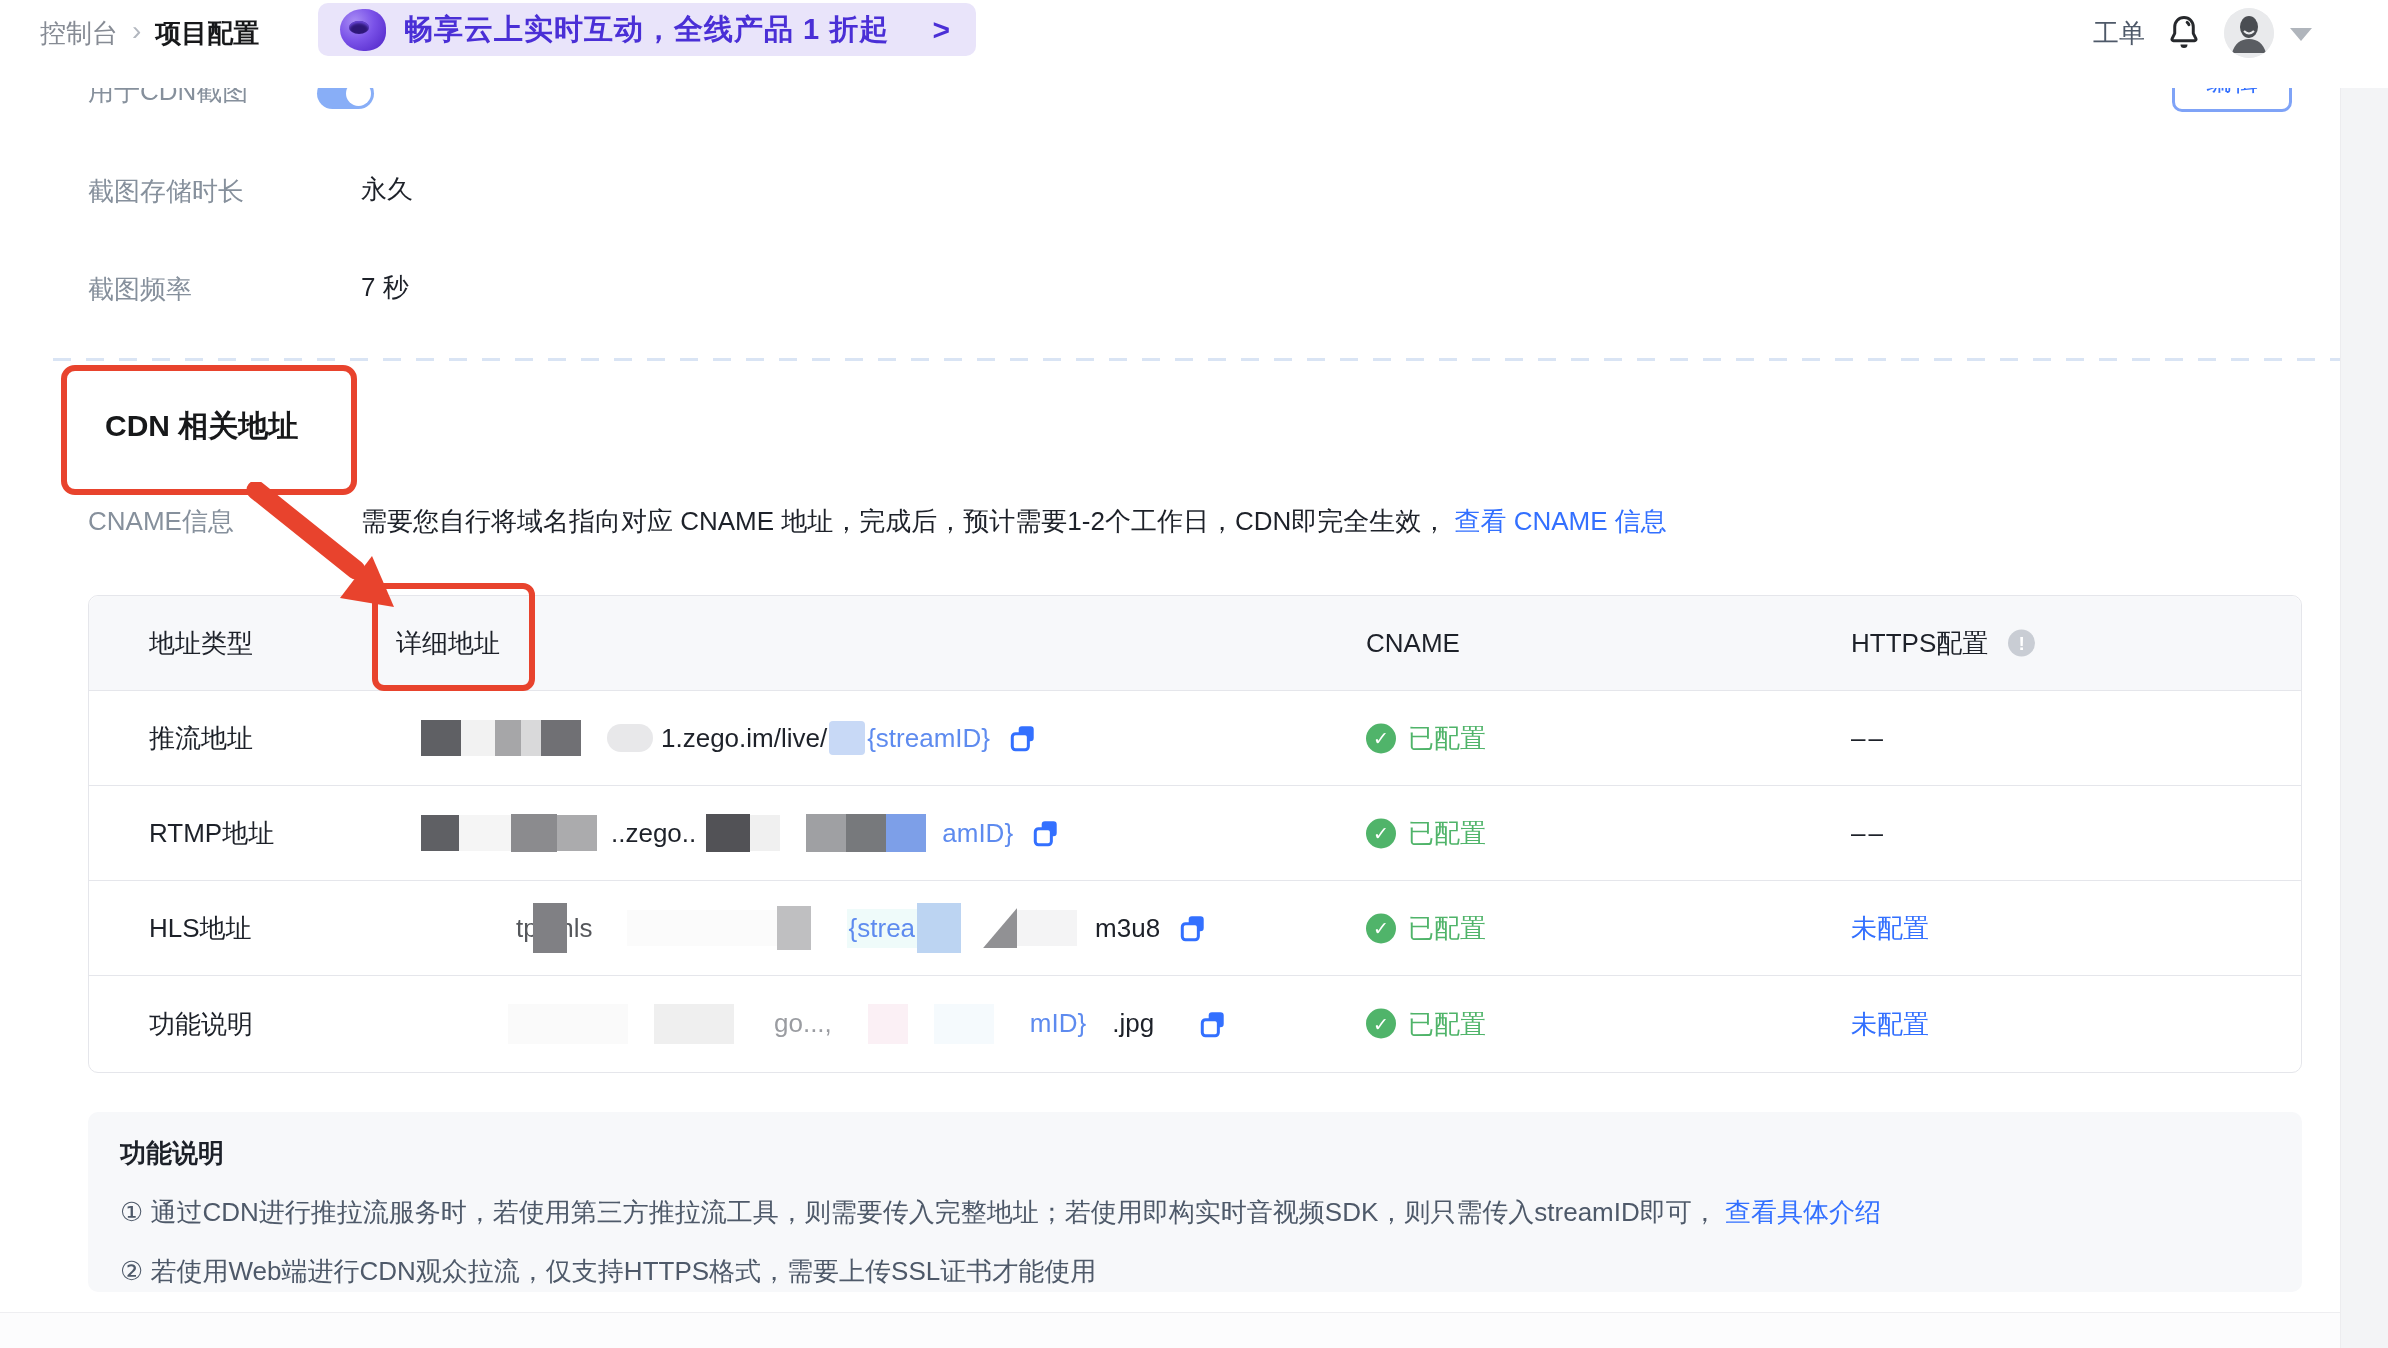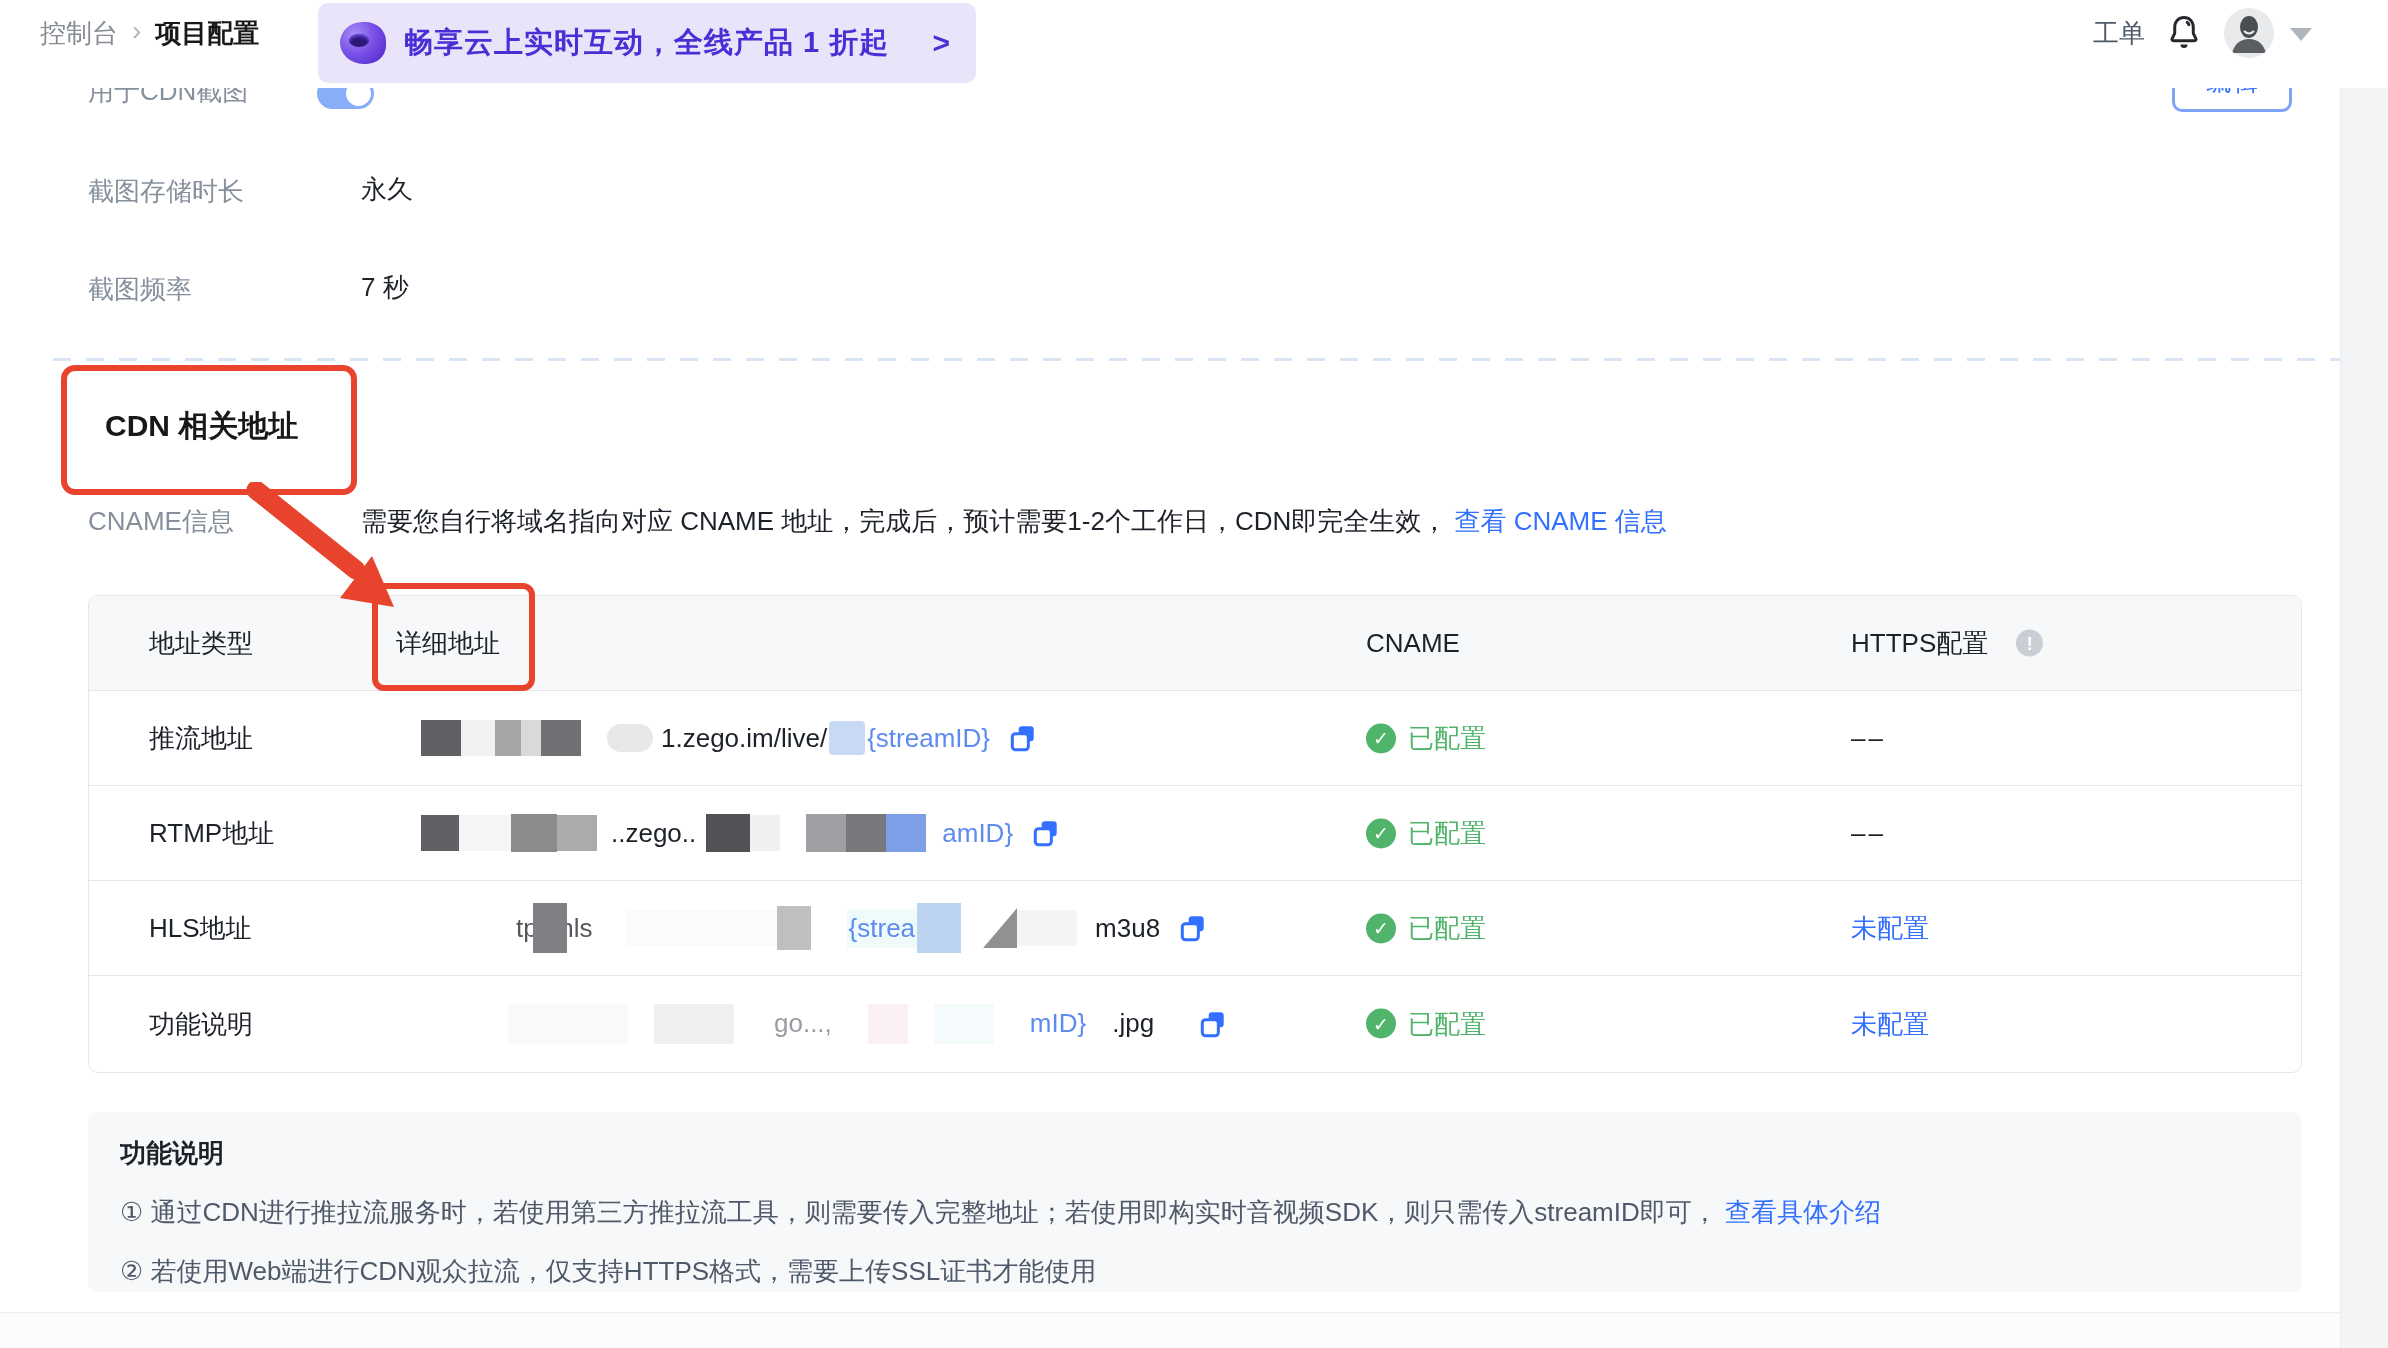--- a/index.html
+++ b/index.html
@@ -12,21 +12,21 @@
   
   .topbar {
     position:absolute; left:0; top:0; width:2388px; height:88px;
     background:#ffffff; z-index:20;
   }
   .breadcrumb { position:absolute; left:40px; top:0; height:66px; display:flex; align-items:center; gap:14px; font-size:26px; }
   .crumb-dim { color:#868b94;font-family:Liberation Mono, monospace; }
   .crumb-sep { color:#b2b7bf; font-size:28px; margin-top:-4px; }
   .crumb-cur { color:#17181a; font-weight:600; }
   .banner {
-    position:absolute; left:318px; top:3px; width:658px; height:80px;
+    position:absolute; left:318px; top:3px; width:658px; height:53px;
     background:#e9e4fa; border-radius:10px; display:flex; align-items:center;
     padding:0 26px 0 22px; cursor:pointer;
   }
   .mascot {
     width:46px; height:42px; border-radius:52% 48% 46% 54%;
     background:radial-gradient(circle at 32% 30%, #a98df5 0%, #7a52e8 45%, #4c21c4 100%);
     position:relative; flex:0 0 auto;
   }
   .mascot::after {
     content:""; position:absolute; left:9px; top:12px; width:20px; height:13px;
@@ -88,21 +88,21 @@
   }
   .tbl-head {
     position:relative; height:95px; background:#f7f8fa; border-bottom:1px solid #e5e6eb;
     border-radius:10px 10px 0 0;
   }
   .tbl-row { position:relative; height:95px; border-bottom:1px solid #e5e6eb; background:#fff; }
   .tbl-row:last-child { border-bottom:none; border-radius:0 0 10px 10px; }
   .c-type   { position:absolute; left:60px;   top:50%; transform:translateY(-50%); font-size:26px; }
   .c-detail { position:absolute; left:307px;  top:50%; transform:translateY(-50%); display:flex; align-items:center; font-size:26px; white-space:nowrap; }
   .c-cname  { position:absolute; left:1277px; top:50%; transform:translateY(-50%); display:flex; align-items:center; gap:12px; font-size:26px; color:#50b46a; }
-  .c-https  { position:absolute; left:1762px; top:50%; transform:translateY(-50%); display:flex; align-items:center; gap:28px; font-size:26px; }
+  .c-https  { position:absolute; left:1762px; top:50%; transform:translateY(-50%); display:flex; align-items:center; gap:20px; font-size:26px; }
   .hd { font-weight:500; color:#1d2129; }
   .chk {
     width:30px; height:30px; border-radius:50%; background:#50b46a; color:#fff;
     display:flex; align-items:center; justify-content:center; font-size:19px; font-weight:700; flex:0 0 auto;
   }
   .info-i {
     width:27px; height:27px; border-radius:50%; background:#c9cdd4; color:#fff;
     display:flex; align-items:center; justify-content:center; font-size:19px; font-weight:700; cursor:pointer;
   }
   .blk { display:inline-block; flex:0 0 auto; }

